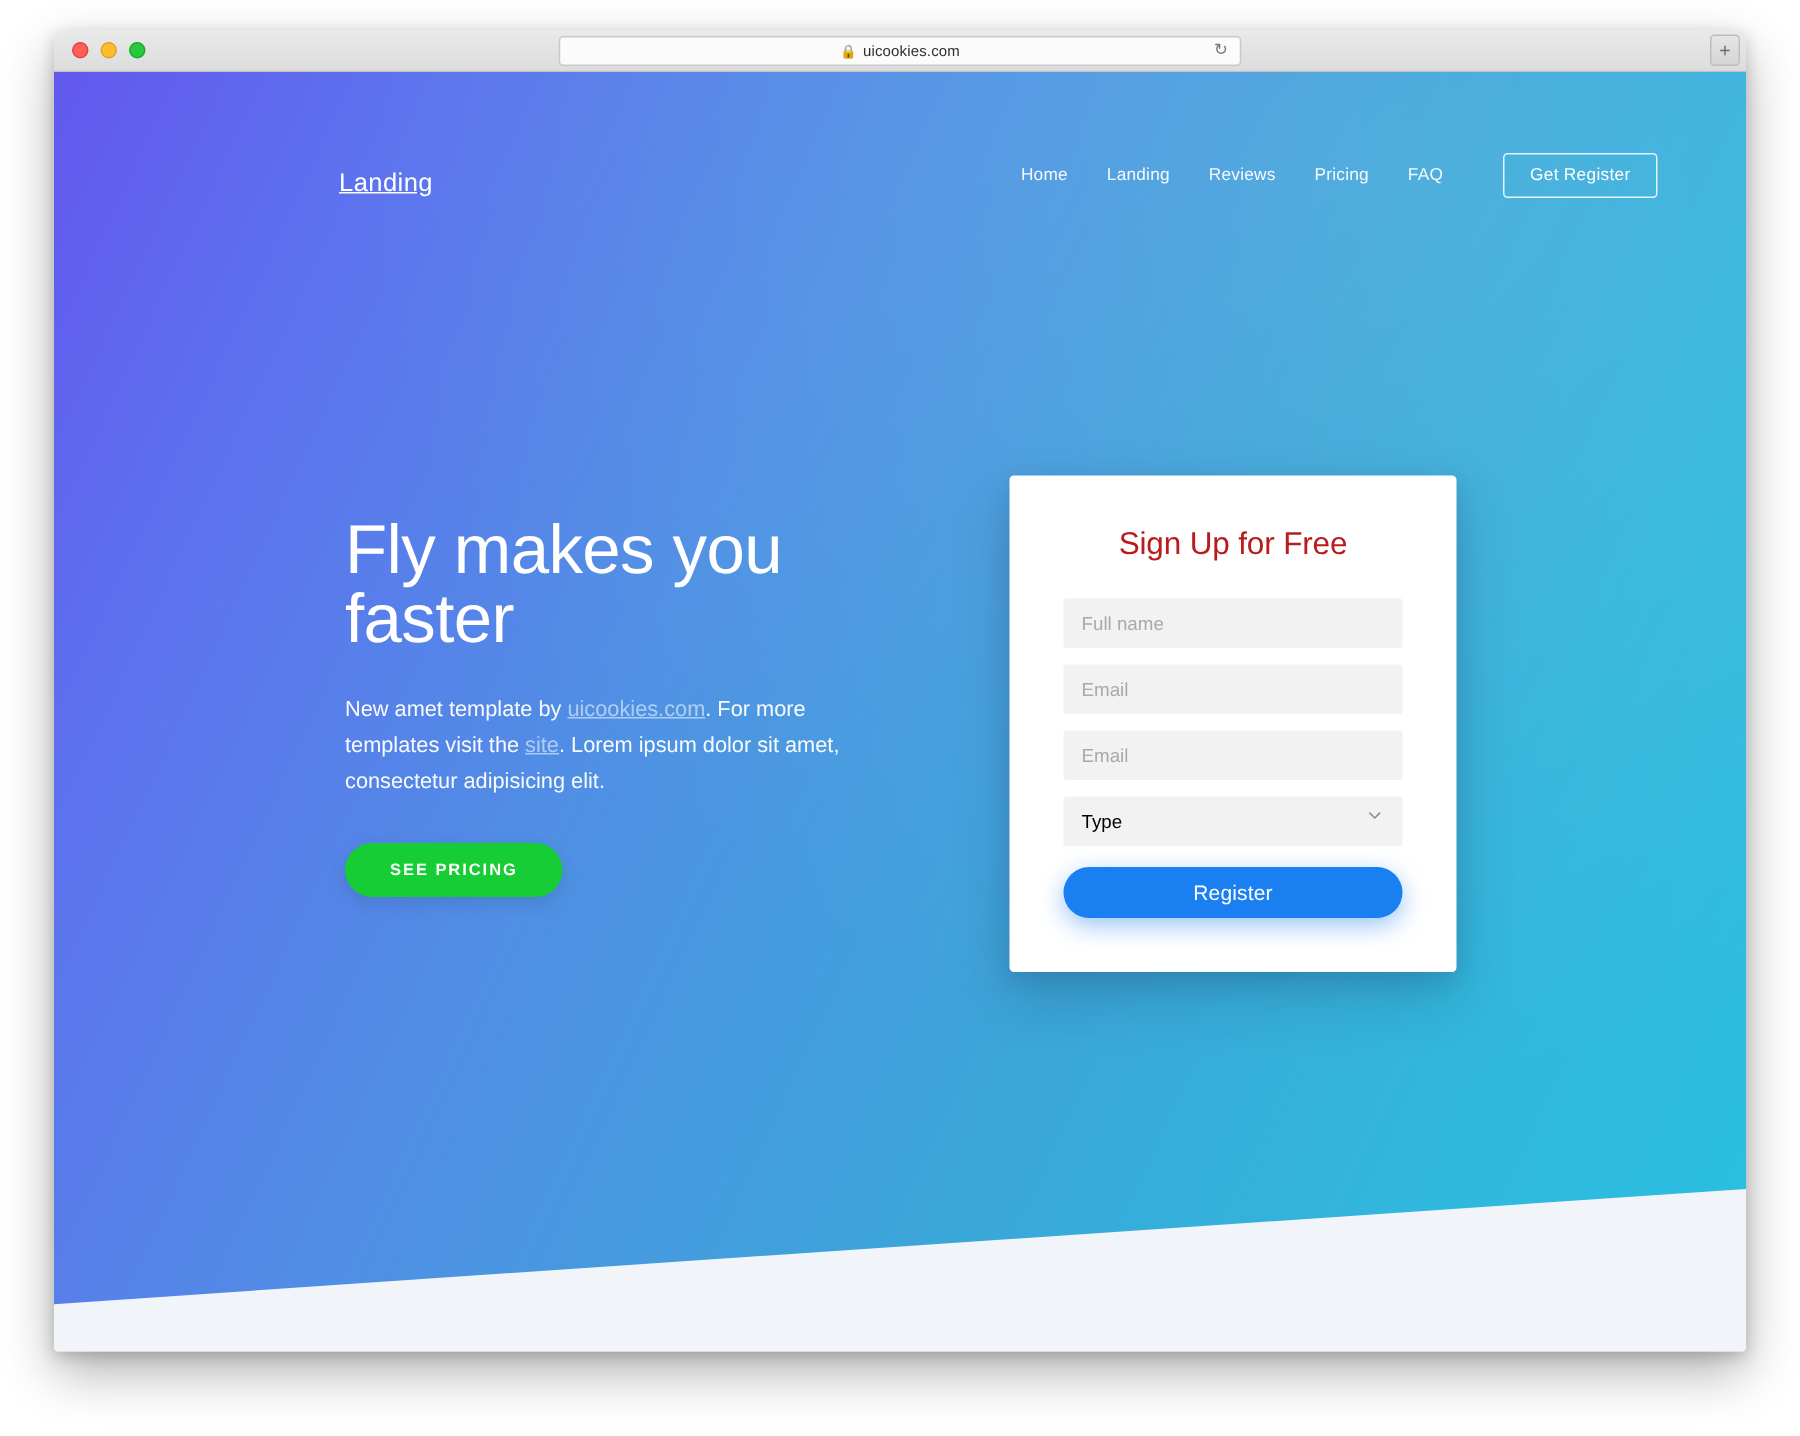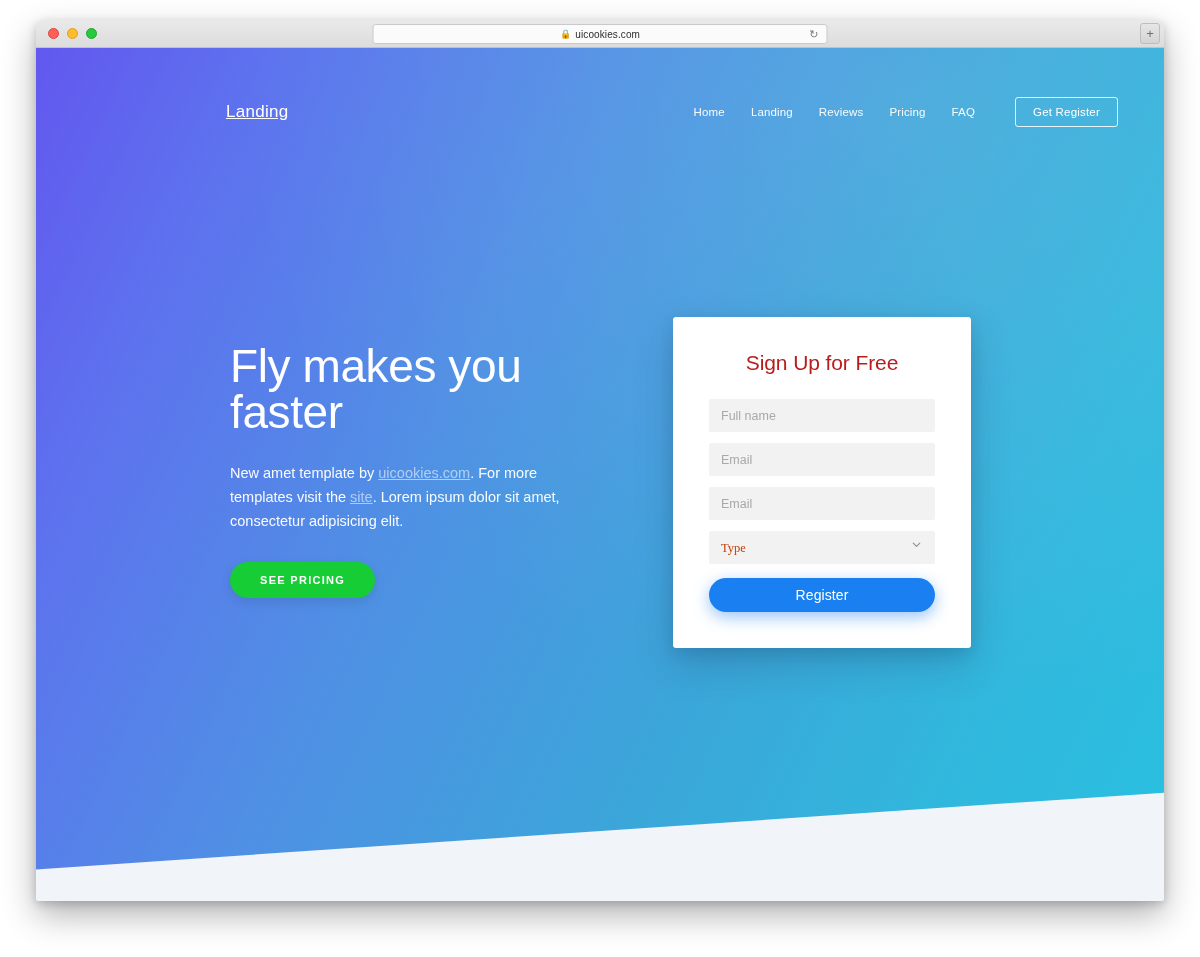--- a/index.html
+++ b/index.html
@@ -137,22 +137,22 @@
     pointer-events: none;
   }
 
   
   .site-nav {
     position: absolute;
     left: 0; right: 0;
     top: 44px;
     height: 40px;
     display: flex;
-    align-items: center;
-    padding: 0 46px 0 190px;
+    align-items: flex-end;
+    padding: 0 59px 0 190px;
   }
   .brand {
     font-size: 17px;
     font-weight: 400;
     color: #ffffff;
     letter-spacing: 0.3px;
   }
   .nav-links {
     margin-left: auto;
     display: flex;
@@ -254,22 +254,22 @@
   .field::placeholder { color: #a9a9a9; }
   .select-wrap { position: relative; margin-bottom: 14px; }
   .select-field {
     width: 100%;
     height: 33px;
     background: #f2f2f2;
     border: none;
     border-radius: 2px;
     padding: 0 30px 0 12px;
     font-size: 12.5px;
-    color: #c2410c;
-    font-family: Liberation Serif, serif;
+    color: #000000;
+    font-family: Liberation Sans, sans-serif;
     outline: none;
     appearance: none;
     -webkit-appearance: none;
     cursor: pointer;
   }
   .chevron {
     position: absolute;
     right: 12px;
     top: 50%;
     transform: translateY(-60%);

